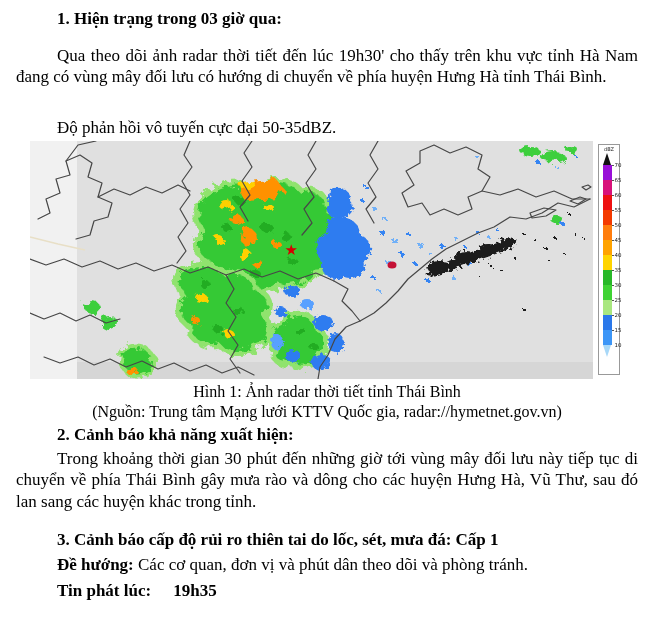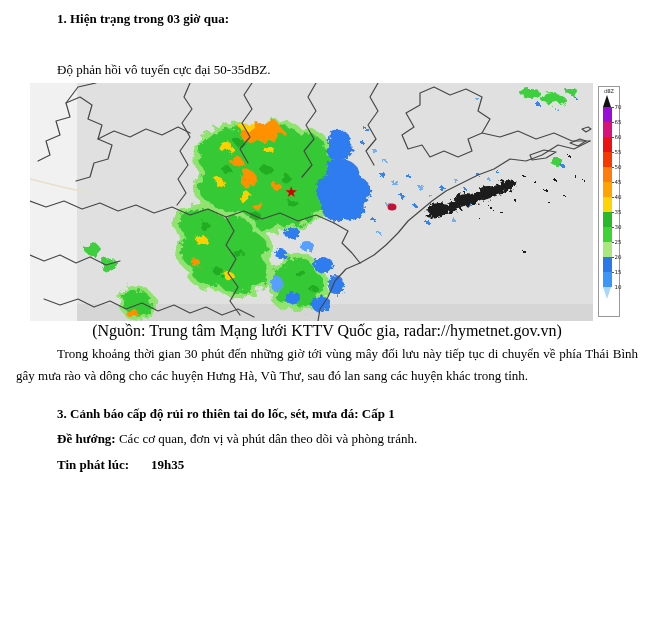--- a/index.html
+++ b/index.html
@@ -1,21 +1,21 @@
 <!DOCTYPE html>
 <html lang="vi"><head>
 <meta charset="utf-8">
 <style>
   html,body{margin:0;padding:0;}
   body{
     width:654px;height:641px;overflow:hidden;background:#ffffff;color:#000;
     font-family:"Liberation Serif","DejaVu Serif",serif;
   }
   .doc{padding:8px 16px 0 16px;}
-  p{margin:0;font-size:13px;line-height:21.5px;}
+  p{margin:0;font-size:17px;line-height:21.5px;}
   .b{font-weight:bold;}
   .indent{text-indent:41px;}
   .just{text-align:justify;}
   .cap{text-align:center;font-size:16px;line-height:20px;}
 
   
   .radar-wrap{position:relative;width:590px;height:238px;margin:3px 0 0 14px;}
   .radar-wrap svg{position:absolute;left:0;top:0;display:block;}
 
   .colorbar{
@@ -34,20 +34,21 @@
   .cb-seg::after{content:"";position:absolute;right:-2px;top:0;width:2px;height:1px;background:#555;}
   .cb-lab{position:absolute;left:12px;top:-3px;font-size:5.5px;color:#222;white-space:nowrap;}
 </style>
 </head>
 <body>
 
 <div class="doc">
 
   <p class="b indent" style="margin-top:0;">1. Hiện trạng trong 03 giờ qua:</p>
 
+  <p class="indent just" style="margin-top:15px;">Qua theo dõi ảnh radar thời tiết đến lúc 19h30' cho thấy trên khu vực tỉnh Hà Nam đang có vùng mây đối lưu có hướng di chuyển về phía huyện Hưng Hà tỉnh Thái Bình.</p>
 
   <p class="indent" style="margin-top:29px;">Độ phản hồi vô tuyến cực đại 50-35dBZ.</p>
 
   <div class="radar-wrap">
     <svg width="563" height="238" viewBox="0 0 563 238" xmlns="http://www.w3.org/2000/svg">
       <defs>
         <filter id="fz" x="-25%" y="-25%" width="150%" height="150%">
           <feTurbulence type="fractalNoise" baseFrequency="0.13" numOctaves="3" seed="11" result="t"></feTurbulence>
           <feDisplacementMap in="SourceGraphic" in2="t" scale="11"></feDisplacementMap>
         </filter>
@@ -233,22 +234,24 @@
           <div class="cb-seg" style="background: rgb(60, 150, 247);">
             <span class="cb-lab">15</span>
           </div>
           <div class="cb-tipb">
             <span class="cb-lab" style="top: -15px; left: 8px;">10</span>
           </div>
         </div>
     </div>
   </div>
 
+  <p class="cap" style="margin-top:3px;">Hình 1: Ảnh radar thời tiết tỉnh Thái Bình</p>
   <p class="cap">(Nguồn: Trung tâm Mạng lưới KTTV Quốc gia, radar://hymetnet.gov.vn)</p>
 
+  <p class="b indent" style="margin-top:2px;">2. Cảnh báo khả năng xuất hiện:</p>
 
   <p class="indent just" style="margin-top:2px;">Trong khoảng thời gian 30 phút đến những giờ tới vùng mây đối lưu này tiếp tục di chuyển về phía Thái Bình gây mưa rào và dông cho các huyện Hưng Hà, Vũ Thư, sau đó lan sang các huyện khác trong tỉnh.</p>
 
   <p class="b indent" style="margin-top:17px;">3. Cảnh báo cấp độ rủi ro thiên tai do lốc, sét, mưa đá: Cấp 1</p>
 
   <p class="indent" style="margin-top:3px;"><span class="b">Đề hướng:</span> <span>Các cơ quan, đơn vị và phút dân theo dõi và phòng tránh.</span></p>
 
   <p class="b indent" style="margin-top:5px;"><span>Tin phát lúc:</span><span style="display:inline-block;width:22px;"></span><span>19h35</span></p>
 
 </div>

